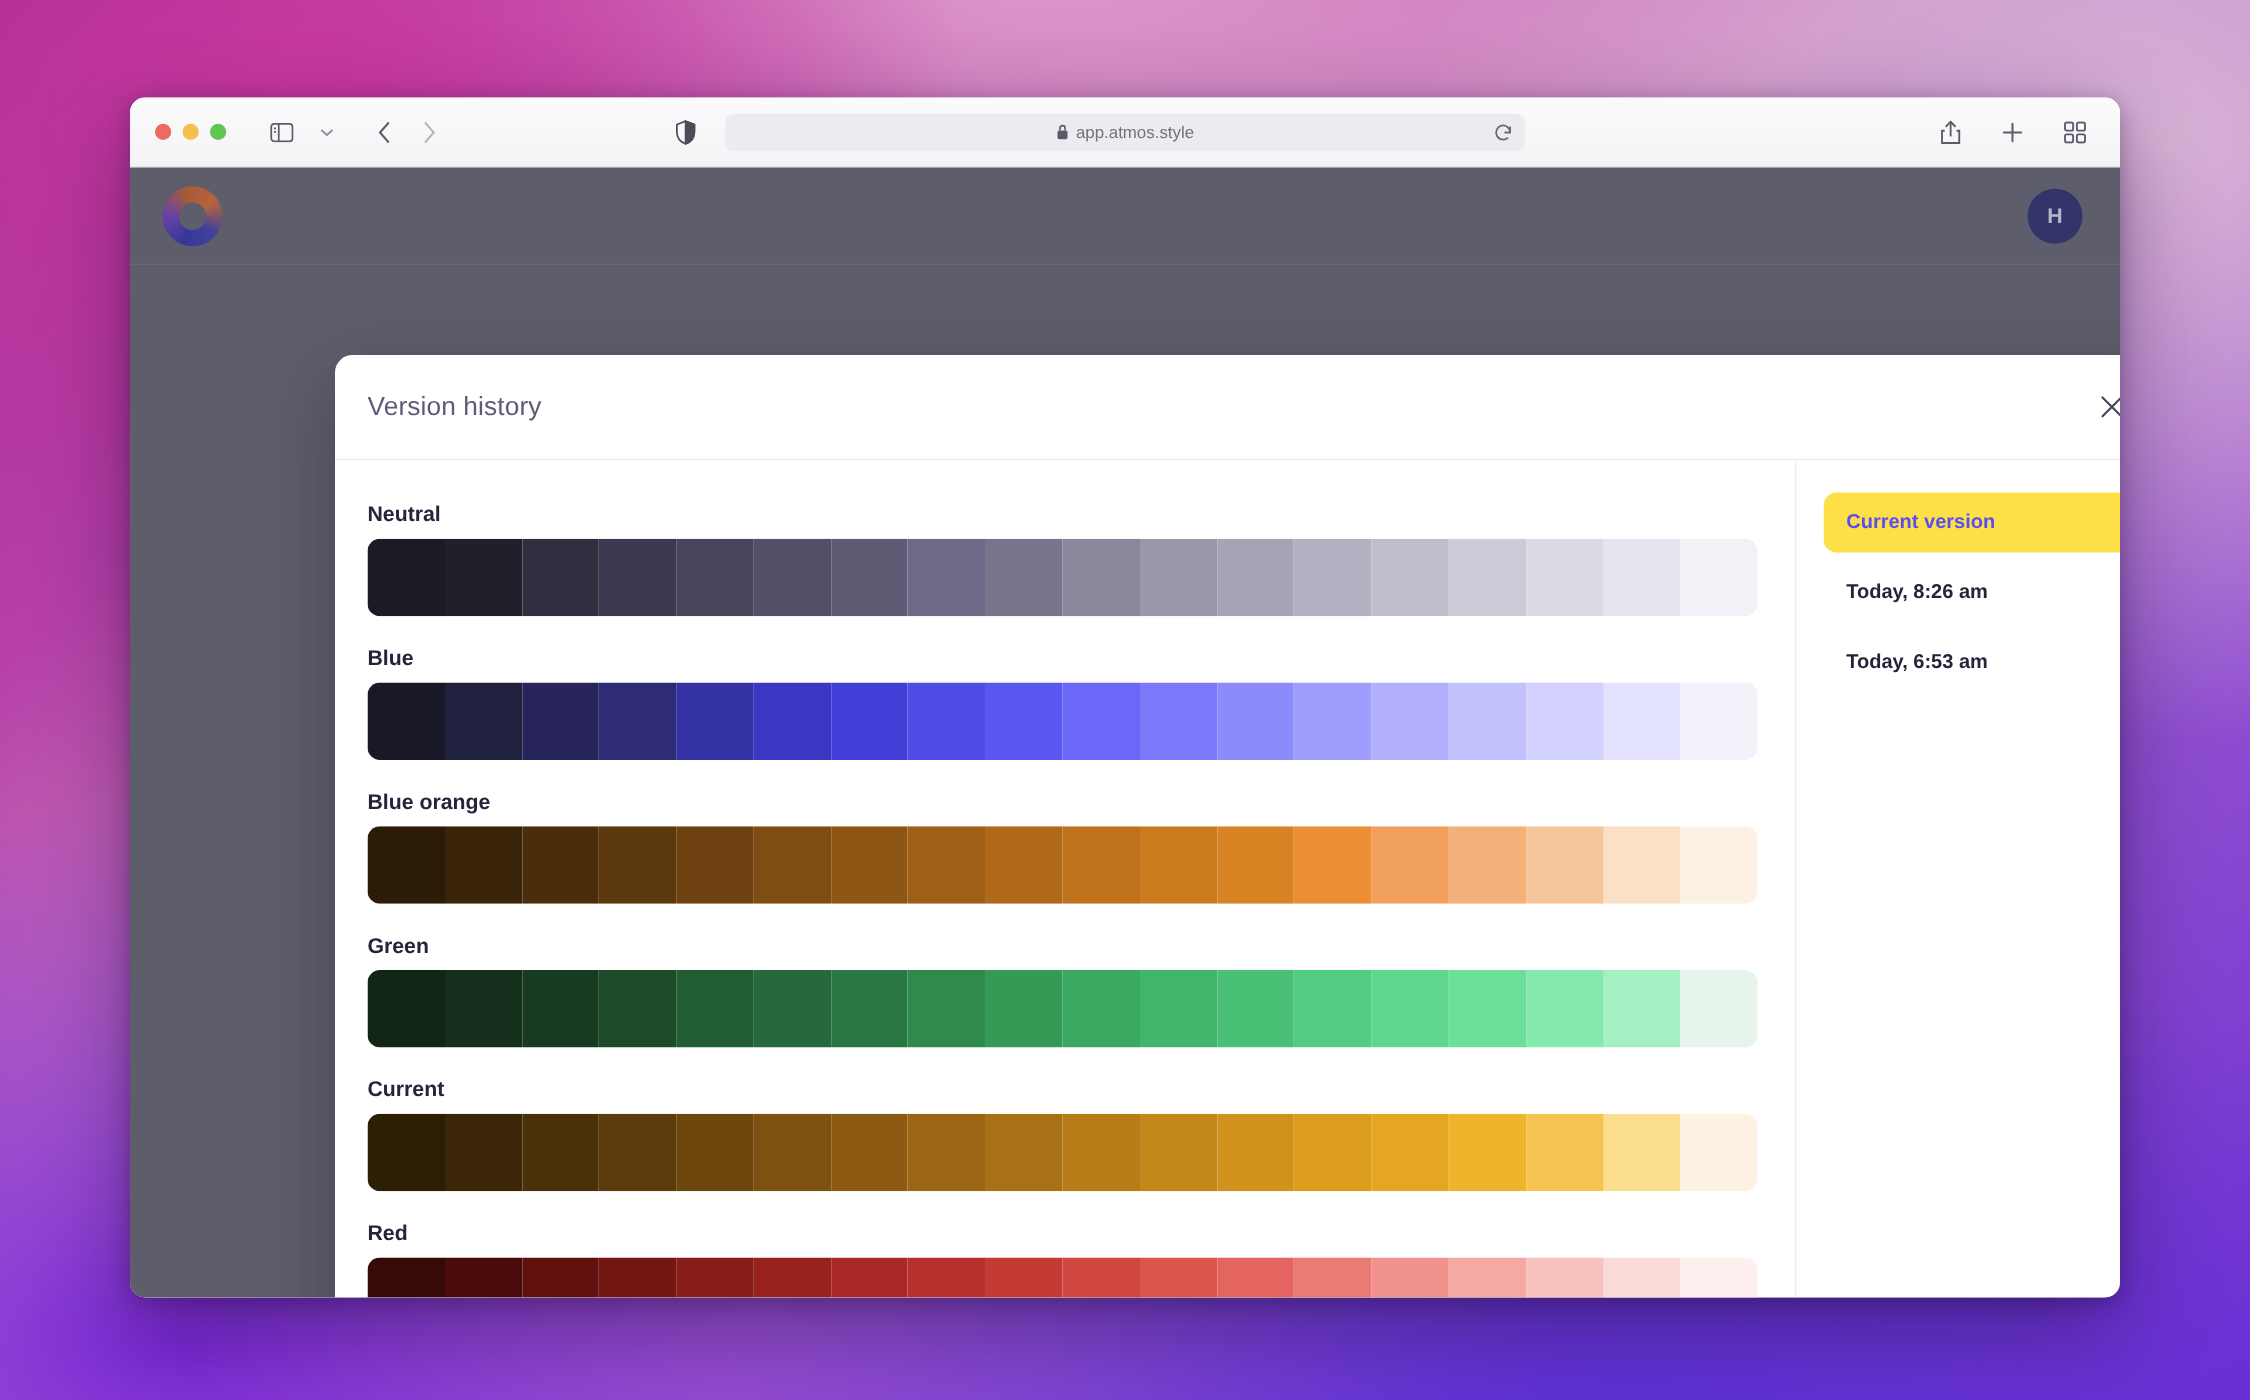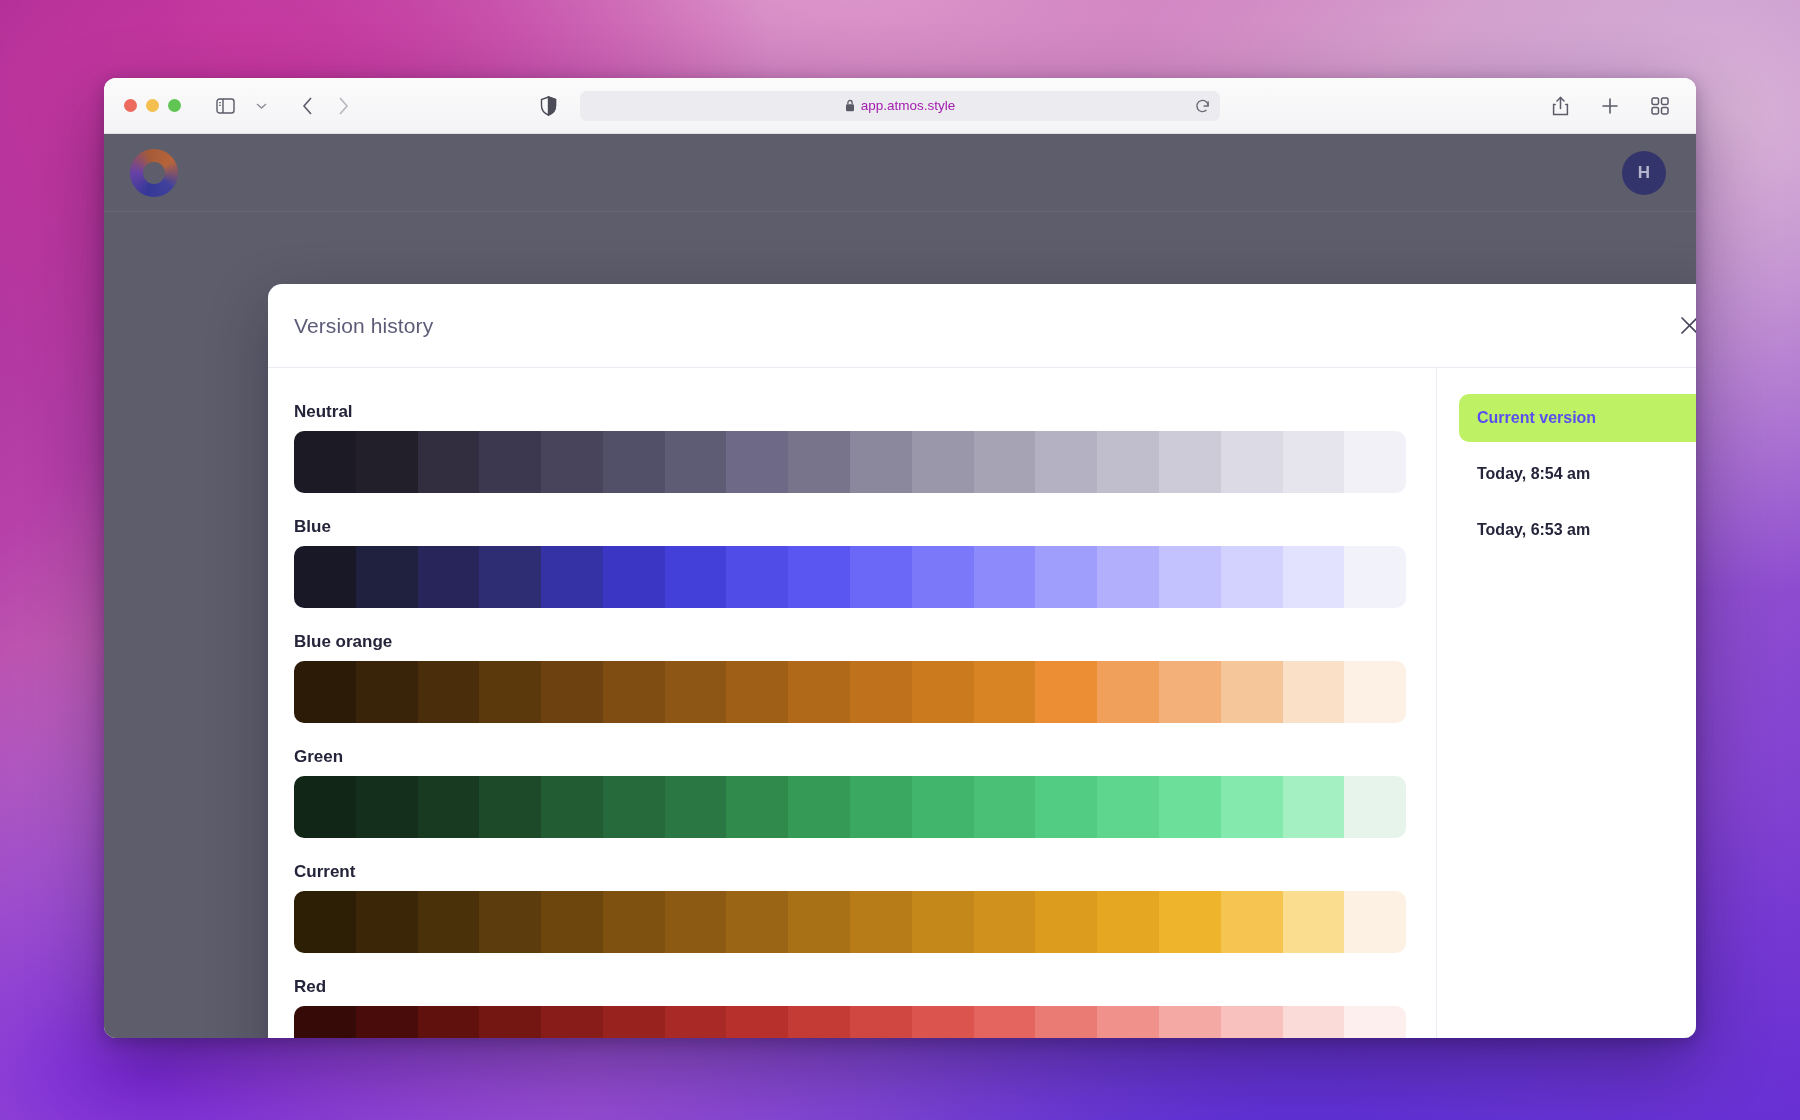--- a/index.html
+++ b/index.html
@@ -57,21 +57,21 @@
     position: absolute; left: 50%; transform: translateX(-50%);
     width: 640px;
   }
   .url-bar {
     height: 30px;
     border-radius: 7px;
     background: #ececf0;
     display: flex; align-items: center; justify-content: center;
     gap: 6px;
     font-size: 13.5px;
-    color: #a21caf;
+    color: #737373;
     position: relative;
   }
   .url-reload {
     position: absolute; right: 10px; top: 50%; transform: translateY(-50%);
     color: #6a6a76; font-size: 14px; line-height: 1;
   }
   .shield { position: absolute; left: 50%; margin-left: -360px; color: #4c4c58; }
 
   .tb-right {
     margin-left: auto; display: flex; align-items: center; gap: 18px;
@@ -180,21 +180,21 @@
     flex: 0 0 auto;
   }
   .version-item {
     padding: 15px 18px;
     border-radius: 10px;
     font-size: 16px; font-weight: bold;
     color: #24243a;
     margin-bottom: 8px;
   }
   .version-item.active {
-    background: #bef264;
+    background: #fde047;
     color: #5b4ef0;
   }
   svg { display: block; }
 </style>
 </head>
 <body>
 
 <div class="browser">
 
   <div class="toolbar">
@@ -435,19 +435,19 @@
                 <div class="swatch" style="background: rgb(240, 145, 140);"></div>
                 <div class="swatch" style="background: rgb(244, 169, 164);"></div>
                 <div class="swatch" style="background: rgb(248, 193, 189);"></div>
                 <div class="swatch" style="background: rgb(251, 219, 216);"></div>
                 <div class="swatch" style="background: rgb(253, 239, 238);"></div>
               </div>
             </div>
           </div>
         <div class="versions" id="versions">
             <div class="version-item active">Current version</div>
-            <div class="version-item">Today, 8:54 am</div>
+            <div class="version-item">Today, 8:26 am</div>
             <div class="version-item">Today, 6:53 am</div>
           </div>
       </div>
     </div>
   </div>
 </div>
 
 </body></html>

